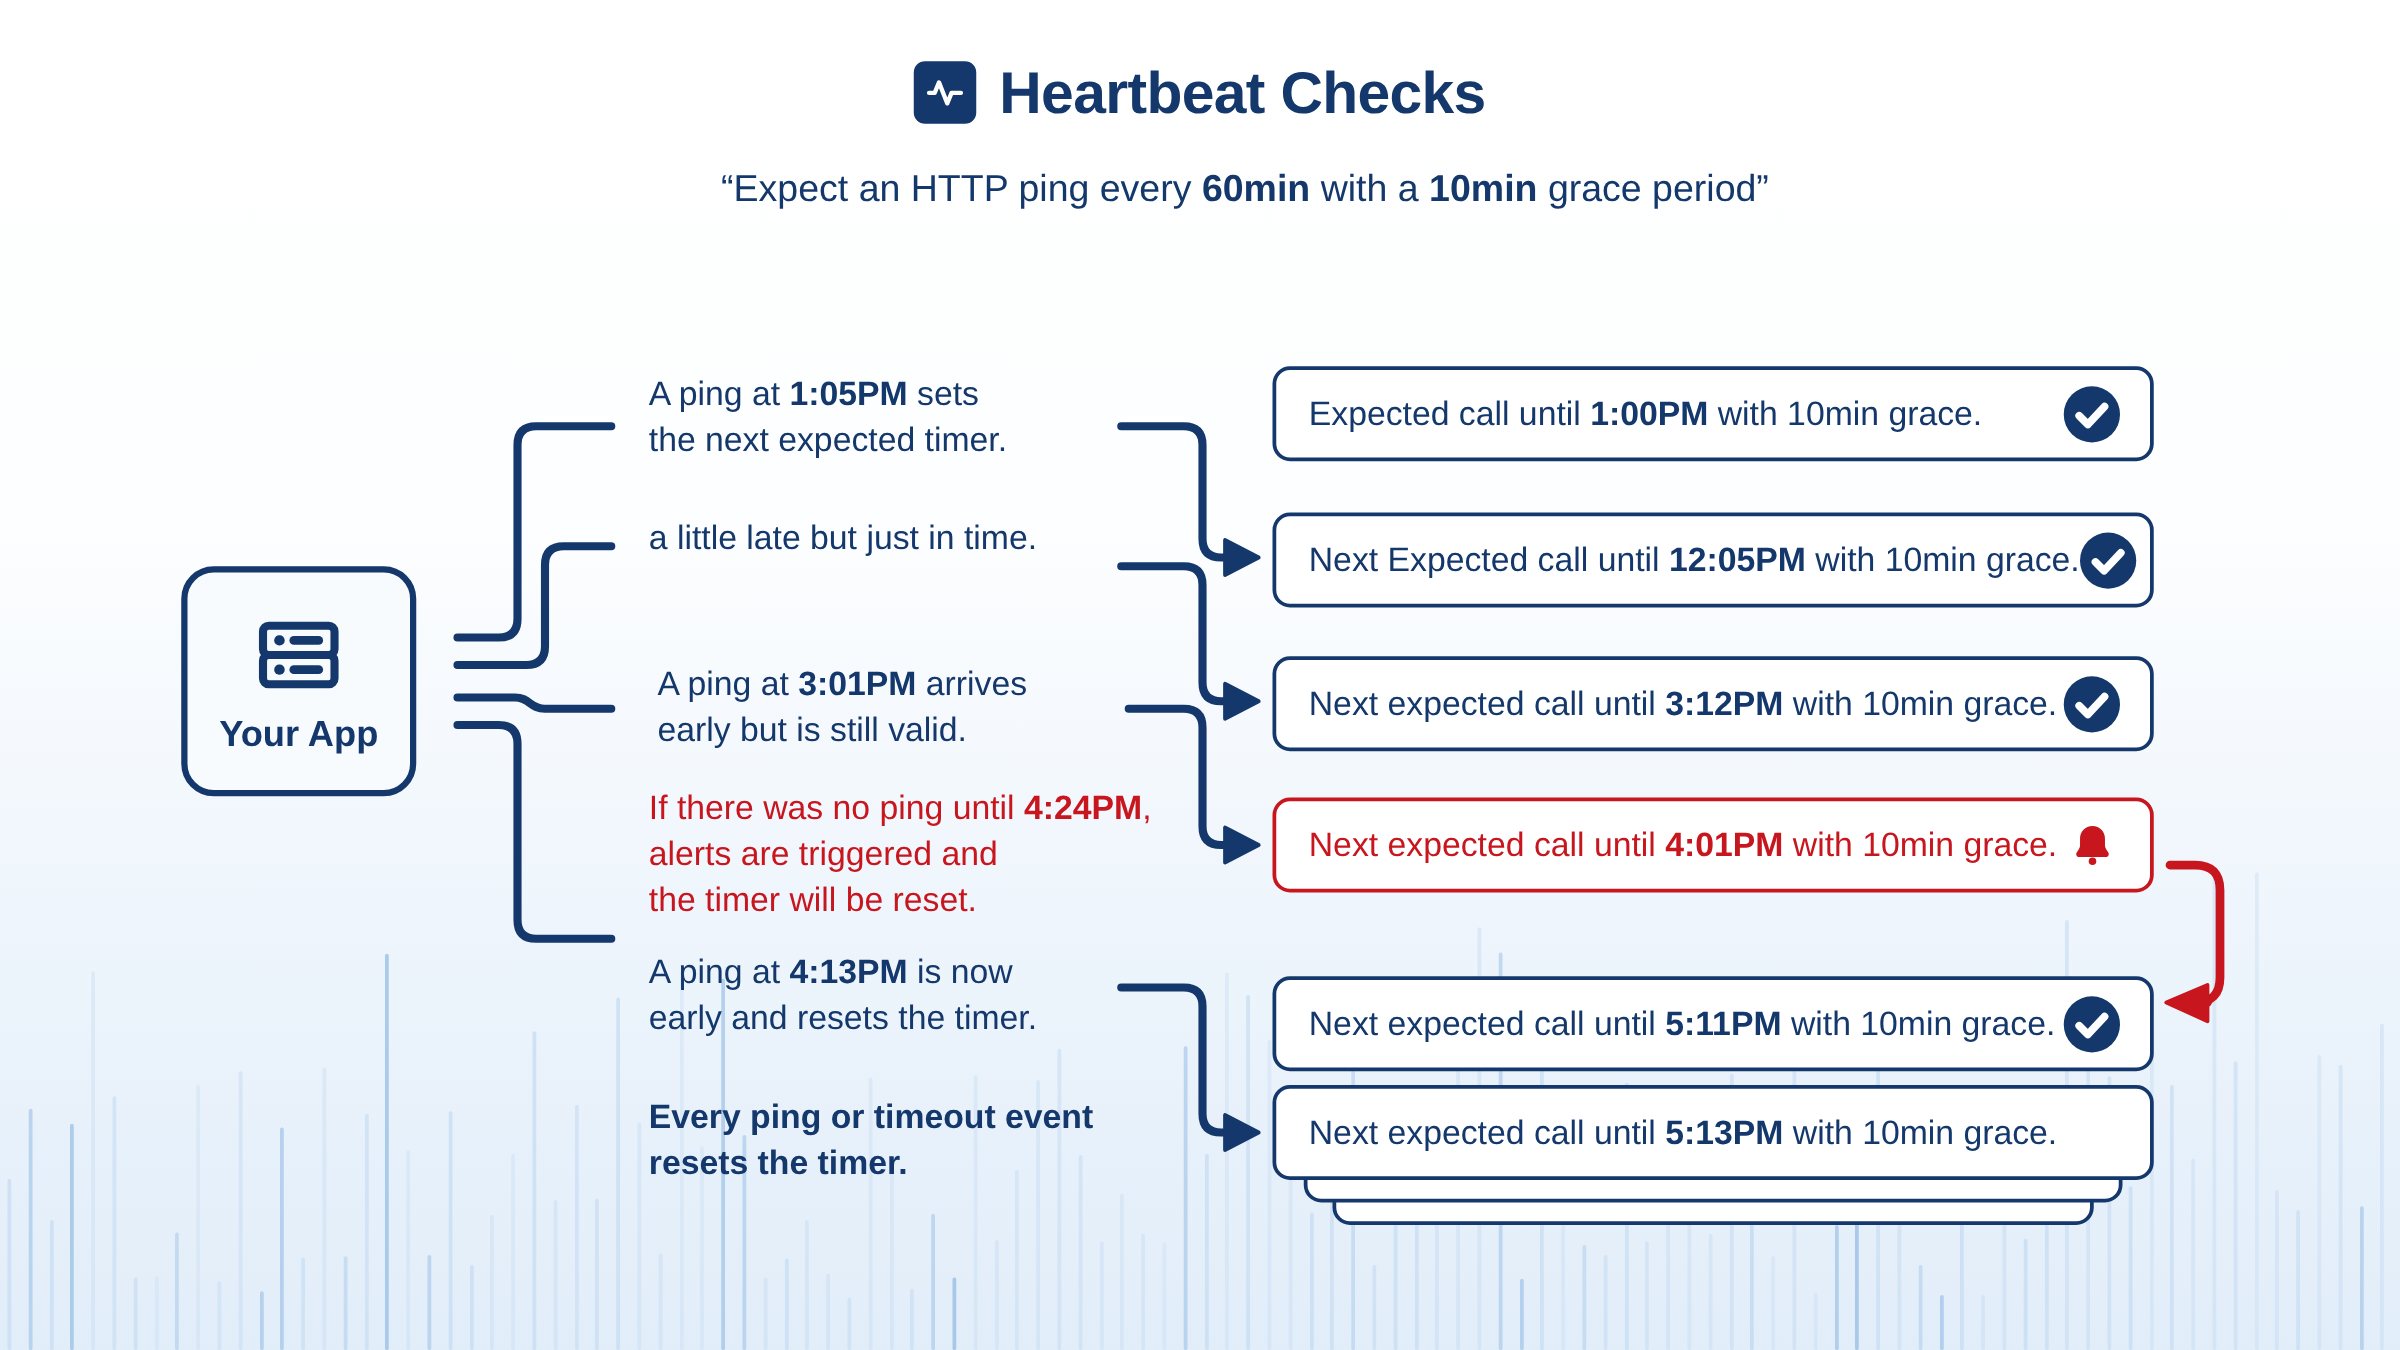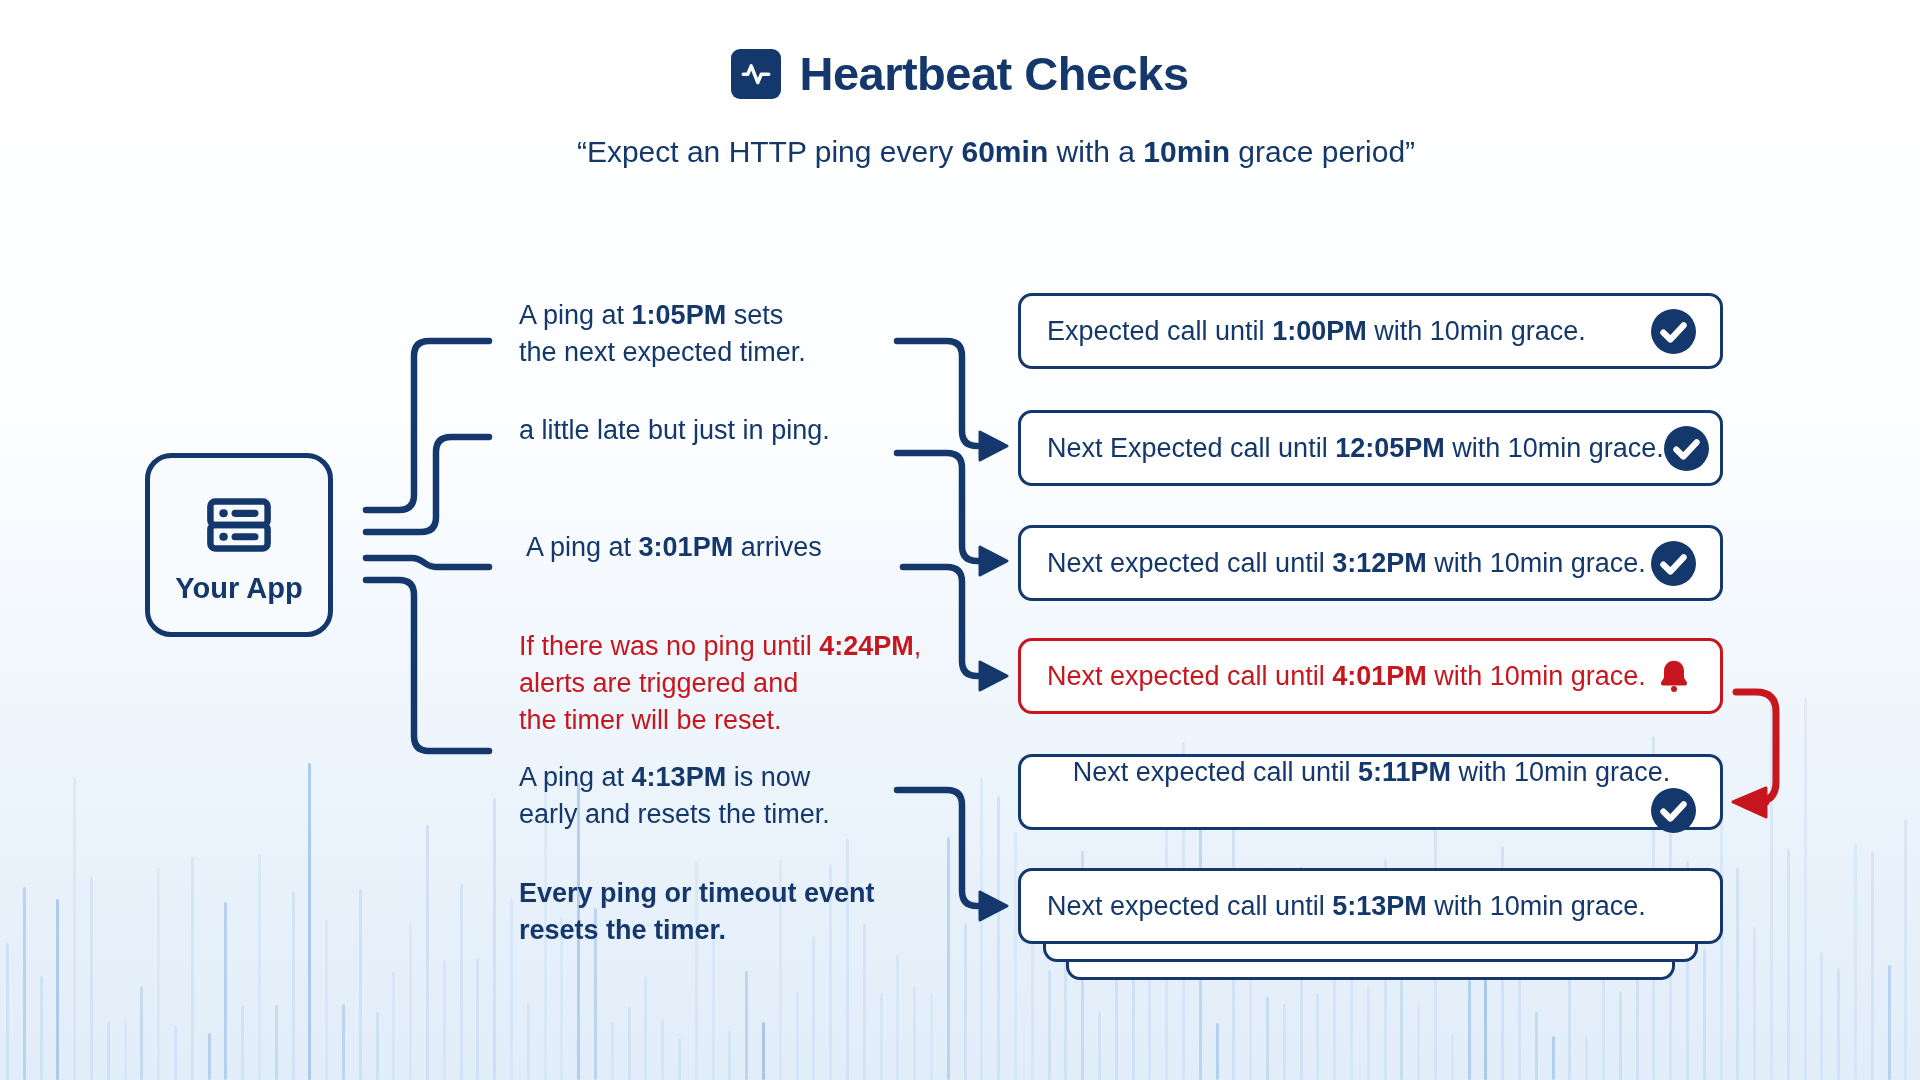--- a/index.html
+++ b/index.html
@@ -212,24 +212,25 @@
     </span>
     <span class="app-label">Your App</span>
   </div>
 
   <div id="annotations">
       <div class="ann" style="top: 297px; left: 519px;">
         <div><span>A ping at </span><span class="b">1:05PM</span><span> sets</span></div>
         <div><span>the next expected timer.</span></div>
       </div>
       <div class="ann" style="top: 412px; left: 519px;">
-        <div><span>a little late but just in ping.</span></div>
+        <div><span>a little late but just in time.</span></div>
       </div>
       <div class="ann" style="top: 529px; left: 526px;">
         <div><span>A ping at </span><span class="b">3:01PM</span><span> arrives</span></div>
+        <div><span>early but is still valid.</span></div>
       </div>
       <div class="ann red" style="top: 628px; left: 519px;">
         <div><span>If there was no ping until </span><span class="b">4:24PM</span><span>,</span></div>
         <div><span>alerts are triggered and</span></div>
         <div><span>the timer will be reset.</span></div>
       </div>
       <div class="ann" style="top: 759px; left: 519px;">
         <div><span>A ping at </span><span class="b">4:13PM</span><span> is now</span></div>
         <div><span>early and resets the timer.</span></div>
       </div>
@@ -265,21 +266,21 @@
       </div>
       <div class="sbox red" style="top: 638px;">
         <span class="txt"><span>Next expected call until </span><span class="b">4:01PM</span><span> with 10min grace.</span></span>
         <span class="bellwrap">
           <svg width="38" height="42" viewBox="0 0 24 24" fill="#C8161E">
             <path d="M12 2.4c-3.7 0-6.3 2.8-6.3 6.4v3.5c0 .6-.2 1.2-.6 1.8l-1 1.5c-.7 1-.2 2.4 1.1 2.4h13.6c1.3 0 1.8-1.4 1.1-2.4l-1-1.5c-.4-.6-.6-1.2-.6-1.8V8.8c0-3.6-2.6-6.4-6.3-6.4z"></path>
             <circle cx="12" cy="20.2" r="1.9"></circle>
           </svg>
         </span>
       </div>
-      <div class="sbox" style="top: 754px; flex-direction: column;">
+      <div class="sbox" style="top: 781px;">
         <span class="txt"><span>Next expected call until </span><span class="b">5:11PM</span><span> with 10min grace.</span></span>
         <span class="chk">
           <svg width="45" height="45" viewBox="0 0 24 24" fill="none">
             <path d="M6.6 12.6l3.7 3.7 7.1-7.6" stroke="#fff" stroke-width="3.3" stroke-linecap="round" stroke-linejoin="round"></path>
           </svg>
         </span>
       </div>
       <div class="sbox" style="top: 868px;">
         <span class="txt"><span>Next expected call until </span><span class="b">5:13PM</span><span> with 10min grace.</span></span>
       </div>

